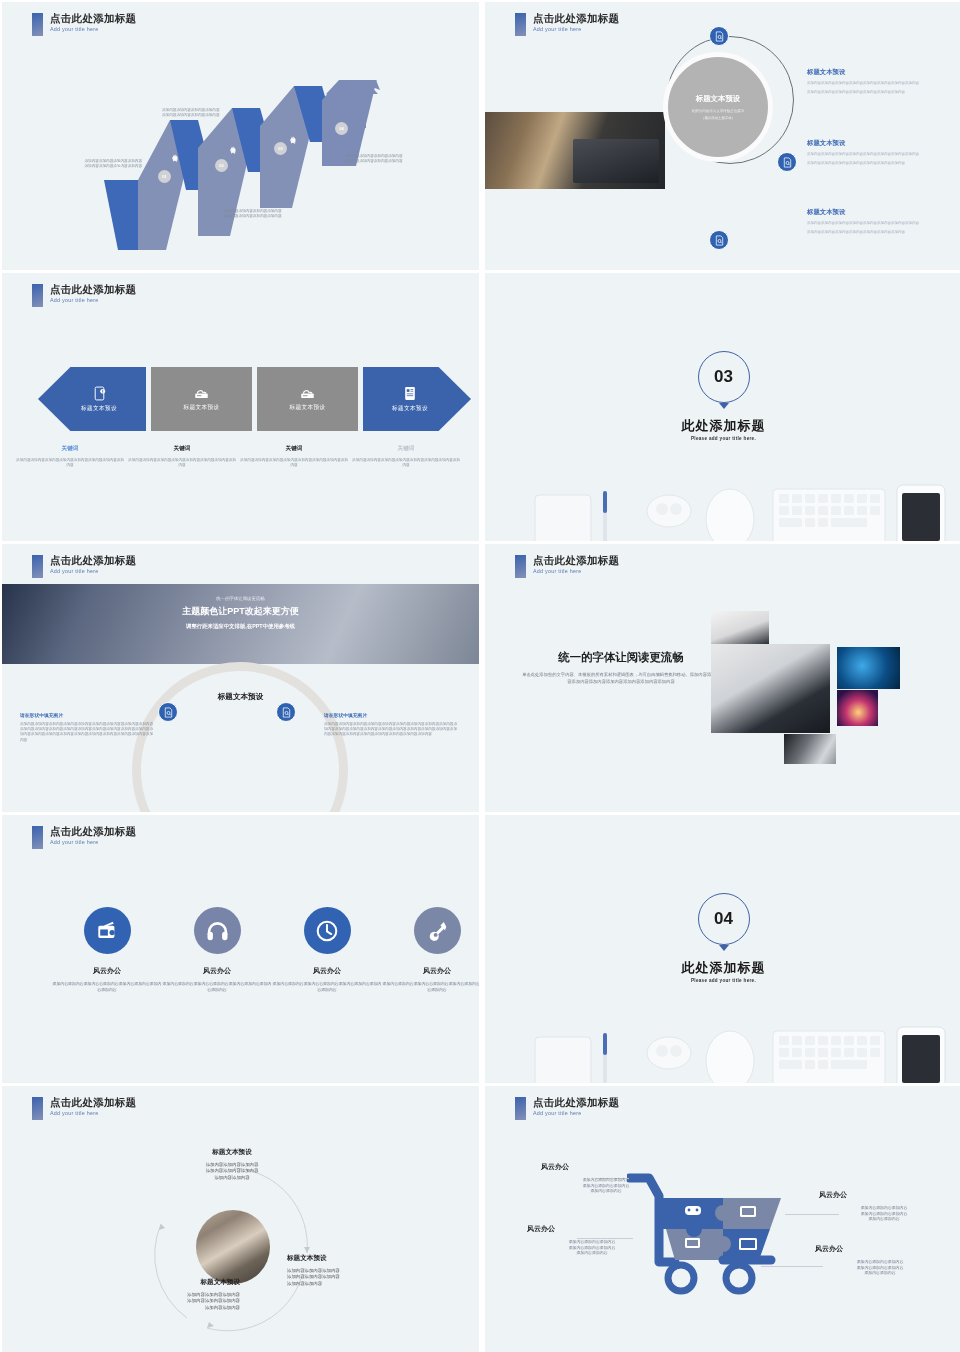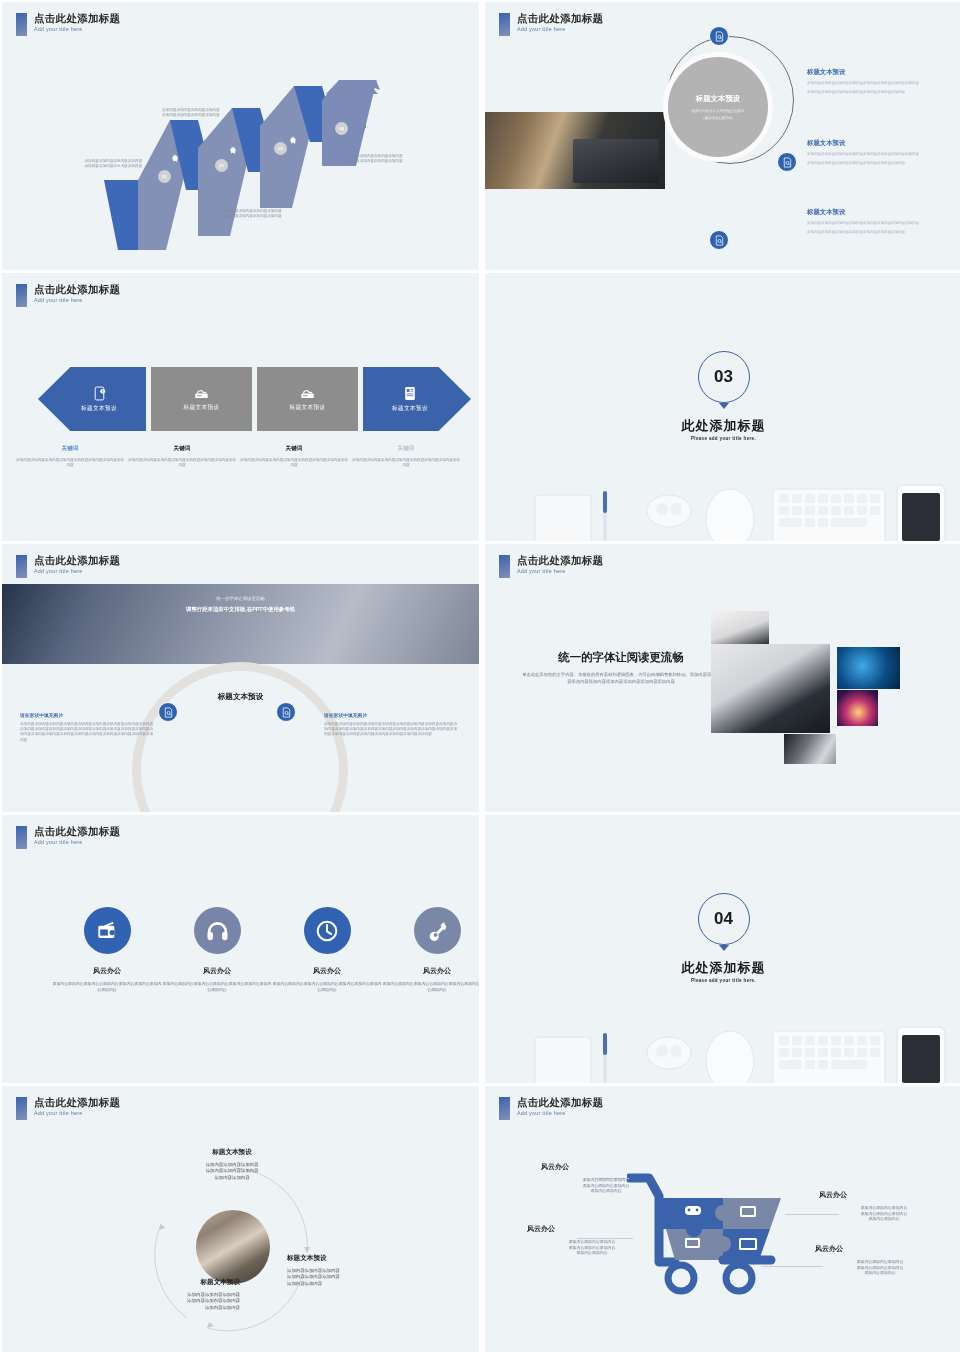--- a/index.html
+++ b/index.html
@@ -4,21 +4,21 @@
 <style>
   * { box-sizing: border-box; margin:0; padding:0; }
   html,body { width:960px; height:1352px; background:#ffffff;
     font-family:"Liberation Sans","DejaVu Sans",sans-serif; }
   .deck { width:960px; height:1352px; display:grid;
           grid-template-columns:477px 477px; grid-template-rows:repeat(5,268px);
           column-gap:6px; row-gap:3px; padding:2px 0 0 2px; }
   .slide { position:relative; background:#eef3f6; overflow:hidden; }
 
   
-  .hdr { position:absolute; left:14px; top:10px; display:flex; gap:7px; align-items:flex-start; }
+  .hdr { position:absolute; left:30px; top:10px; display:flex; gap:7px; align-items:flex-start; }
   .hdr-bar { width:11px; height:23px; background:linear-gradient(160deg,#3a62ad,#8391b8); margin-top:1px; }
   .hdr-cn { font-size:10.5px; font-weight:bold; color:#2b2b2b; letter-spacing:.3px; line-height:12px; }
   .hdr-en { font-size:5.4px; color:#5c7ab5; letter-spacing:.25px; margin-top:1.5px; }
   .tiny { font-size:3.6px; line-height:5.2px; color:#7d8794; }
   .tiny2 { font-size:3.9px; line-height:5.6px; color:#6f7883; }
   .s1-svg { position:absolute; left:88px; top:78px; }
   .s1-cap { position:absolute; font-size:3.6px; line-height:5.4px; color:#7d8794; }
   .s1-badge { position:absolute; width:13px; height:13px; border-radius:50%;
     background:#cfd1d4; color:#fff; font-size:4px; font-weight:bold;
     display:flex; align-items:center; justify-content:center; }
@@ -341,20 +341,21 @@
       <div class="hdr-bar"></div>
       <div>
         <div class="hdr-cn">点击此处添加标题</div>
         <div class="hdr-en">Add your title here</div>
       </div>
     </div>
 
     <div class="s5-band"></div>
     <div class="s5-band-txt">
       <div class="s5-l1">统一的字体让阅读更流畅</div>
+      <div class="s5-l2">主题颜色让PPT改起来更方便</div>
       <div class="s5-l3">调整行距来适应中文排版,在PPT中使用参考线</div>
     </div>
 
     <div class="s5-arc2"></div>
     <div class="s5-ttl">标题文本预设</div>
 
     <div class="ic-circle" style="left:156px;top:158px;">
       <svg width="11" height="11" viewBox="0 0 24 24">
           <path d="M5 2h10l4 4v16H5z" fill="none" stroke="#fff" stroke-width="1.6"></path>
           <circle cx="12" cy="13" r="3.3" fill="none" stroke="#fff" stroke-width="1.6"></circle>

